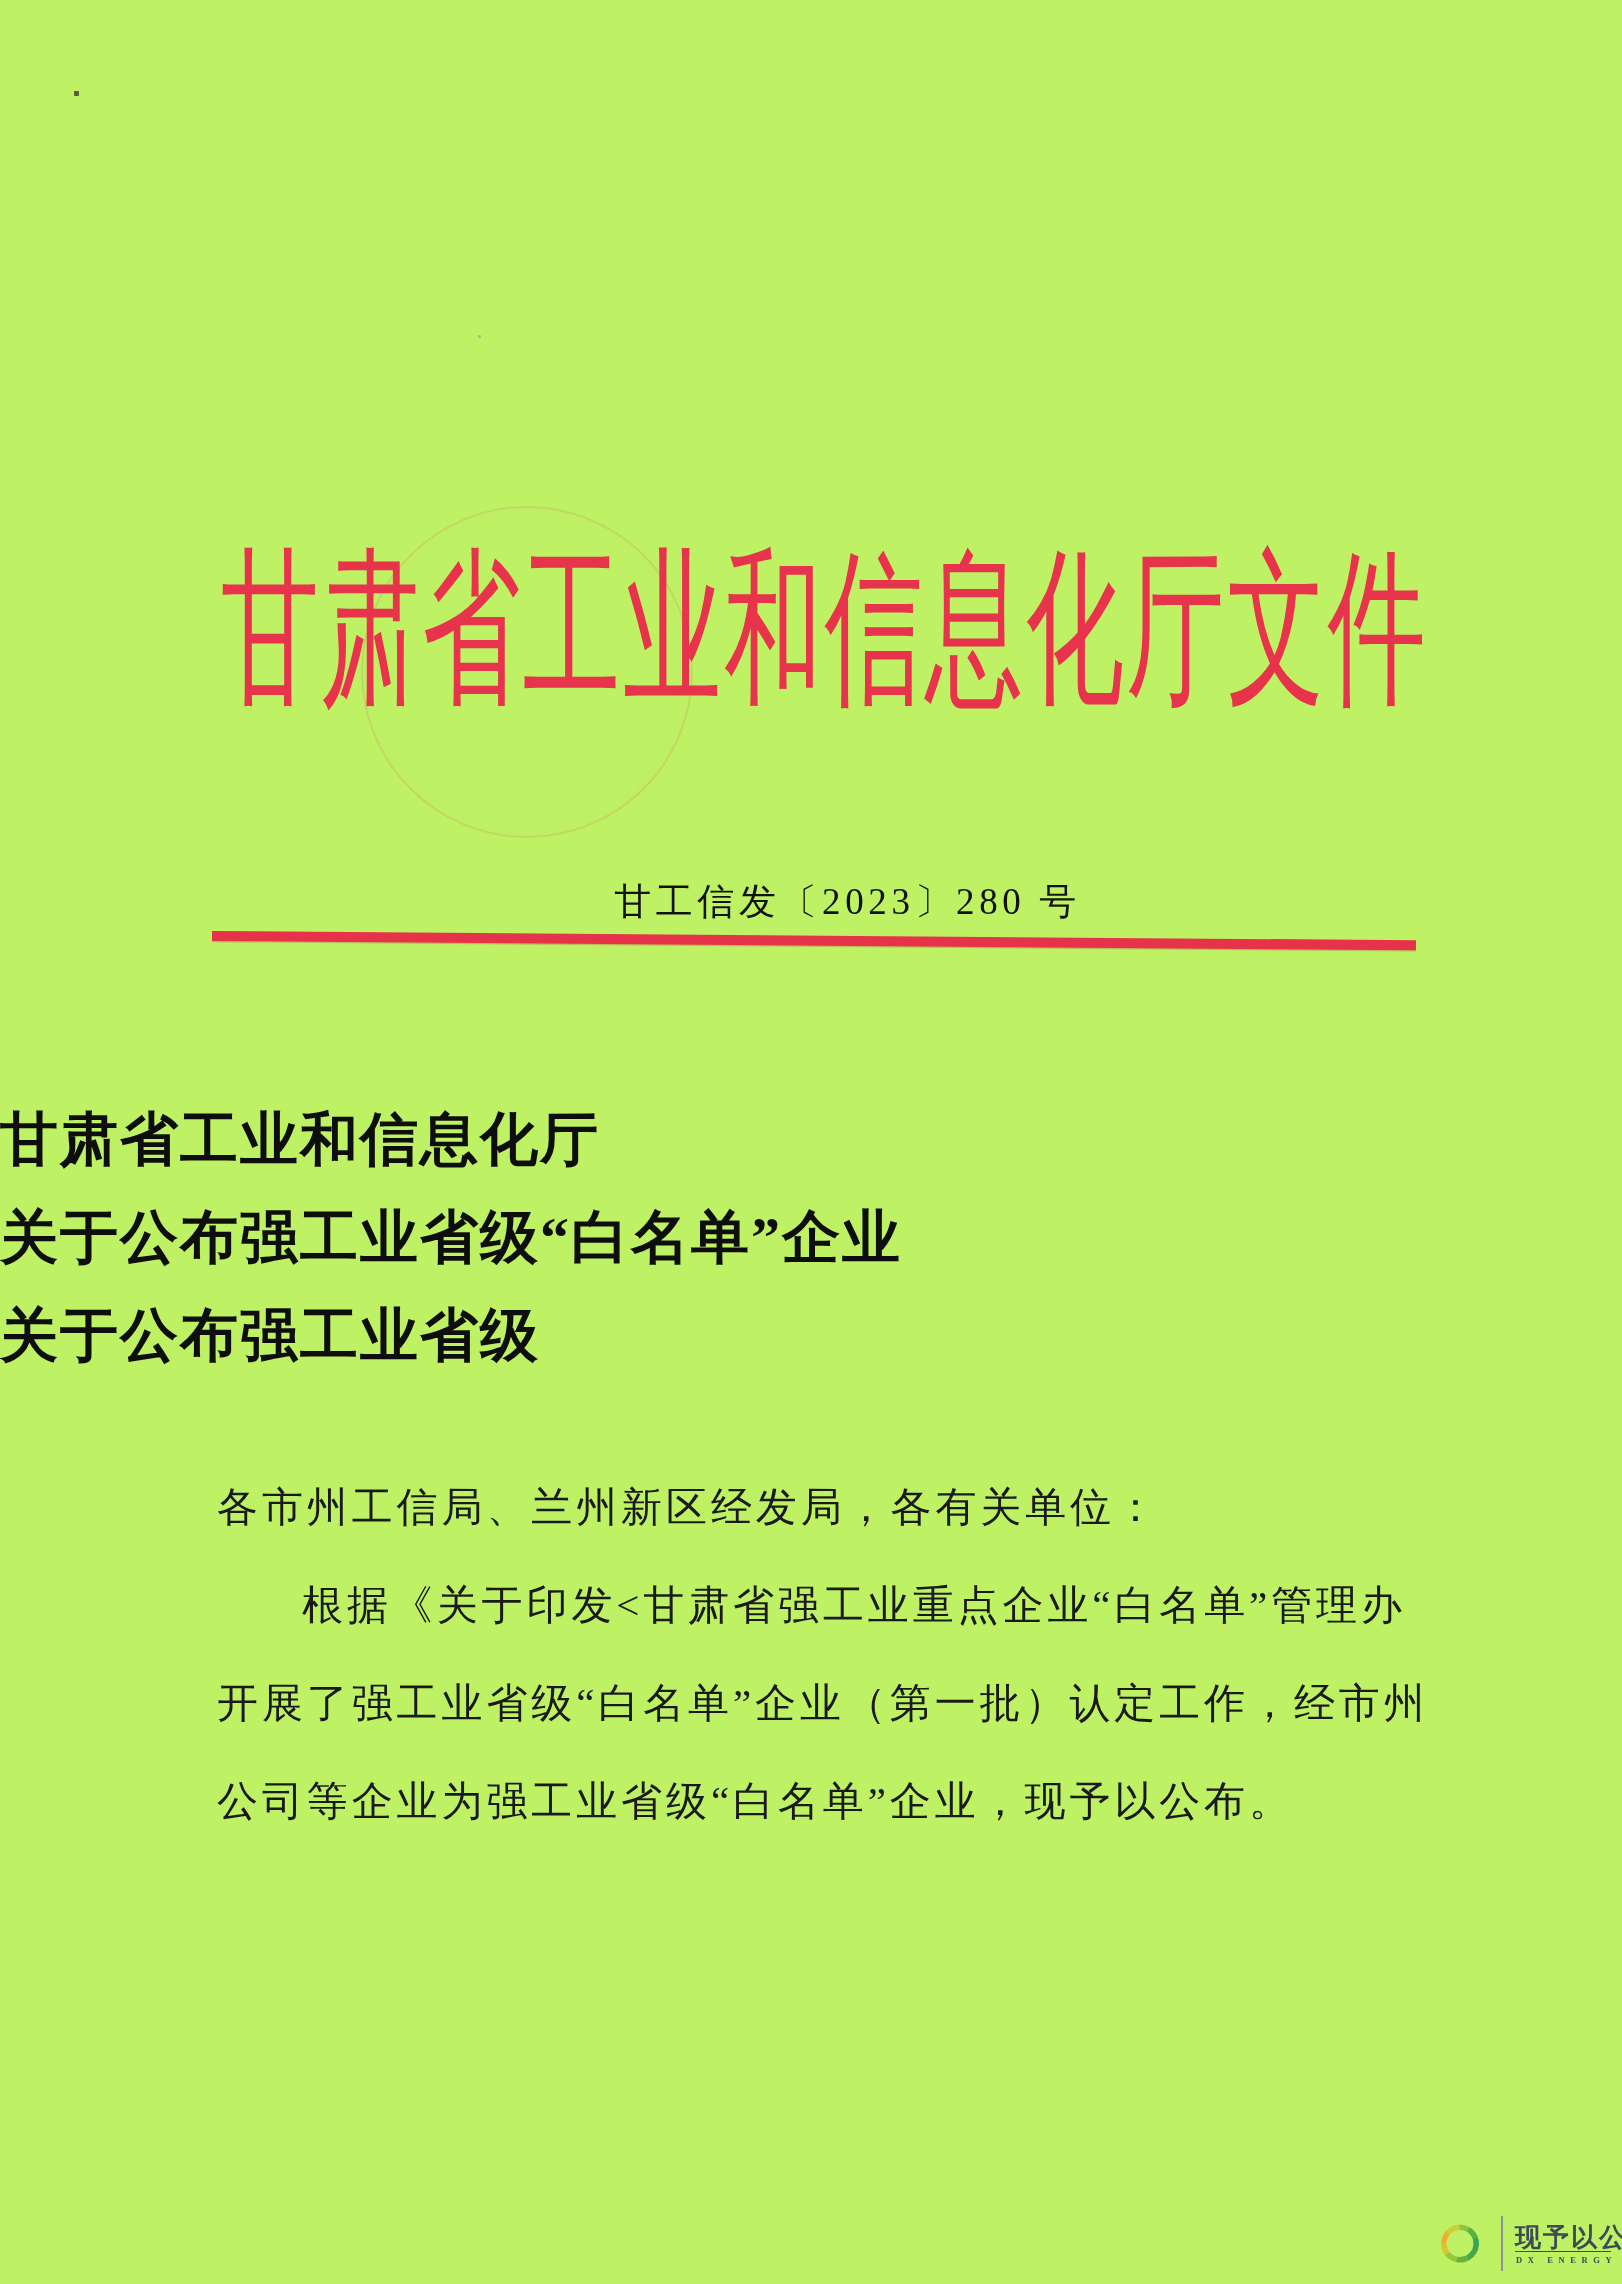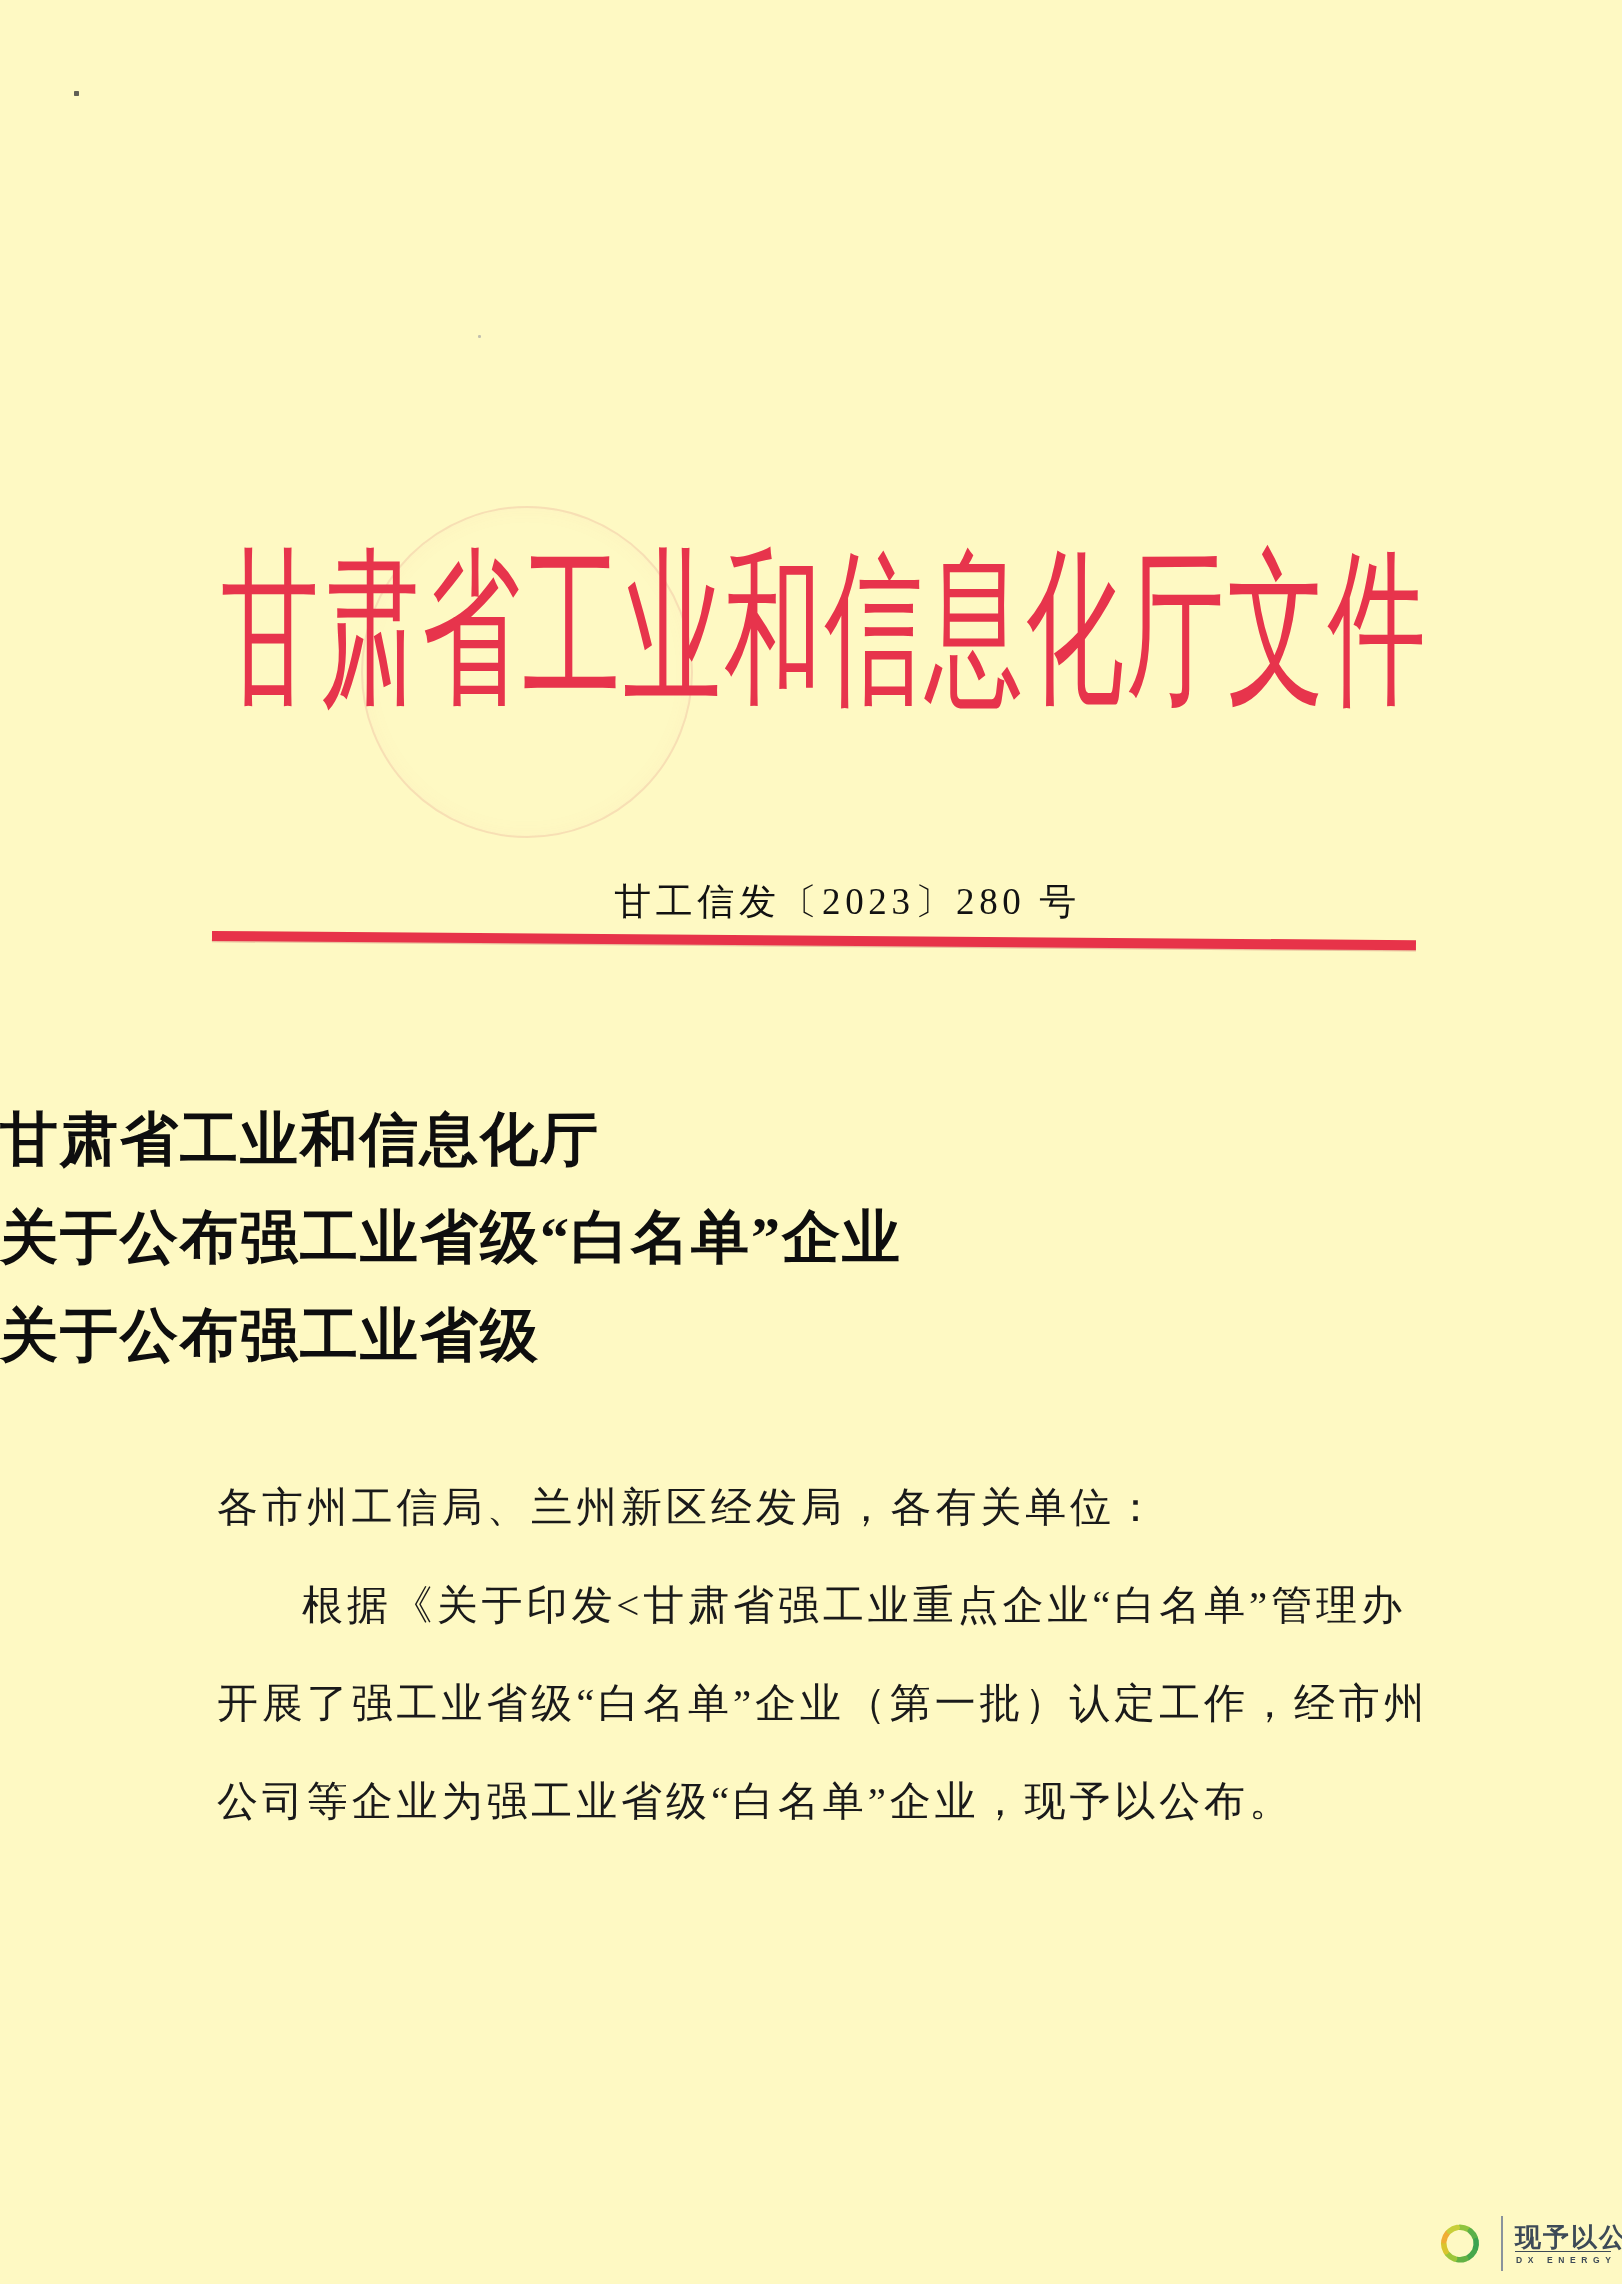--- a/index.html
+++ b/index.html
@@ -1,19 +1,19 @@
 <!DOCTYPE html>
 <html style="font-size:10.5px"><head>
 <meta charset="utf-8">
 <style>
   html,body{margin:0;padding:0;background:#e9e8ec;}
   .page{
     position:relative;
     width:1622px;height:2284px;
-    background:#fef9c3;
+    background:#bef264;
     overflow:hidden;
     font-family:"Liberation Serif","DejaVu Serif",serif;
   }
   
   .speck{position:absolute;left:74px;top:91px;width:4.6px;height:4.6px;background:#3a3a3a;border-radius:0.7px;opacity:.8;}
   .speck2{position:absolute;left:478px;top:335px;width:2.6px;height:2.6px;background:#9a9aa0;border-radius:50%;opacity:.6;}
   
   .stamp{
     position:absolute;left:361px;top:506px;width:328px;height:328px;
     border:2px solid rgba(214,84,103,.16);border-radius:50%;
@@ -105,17 +105,17 @@
       <path d="M62.5,53  A26,26 0 0 1 53,62.5" fill="none" stroke-width="9" stroke-linecap="round" stroke="#46a74c"></path>
       <path d="M48.9,64.4 A26,26 0 0 1 35.5,65.6" fill="none" stroke-width="9" stroke-linecap="round" stroke="#63b244"></path>
       <path d="M31.1,64.4 A26,26 0 0 1 20.1,56.7" fill="none" stroke-width="9" stroke-linecap="round" stroke="#9cc63a"></path>
       <path d="M17.5,53  A26,26 0 0 1 14,40" fill="none" stroke-width="9" stroke-linecap="round" stroke="#d9c52f"></path>
       <path d="M14.4,35.5 A26,26 0 0 1 20.1,23.3" fill="none" stroke-width="9" stroke-linecap="round" stroke="#f0ad33"></path>
       <path d="M23.3,20.1 A26,26 0 0 1 35.5,14.4" fill="none" stroke-width="9" stroke-linecap="round" stroke="#c8cf3a"></path>
     </svg>
     <div class="logo-divider"></div>
     <div class="logo-cn" style="color: rgb(61, 74, 87);">现予以公布</div>
     <div class="logo-underline" style="background: rgb(61, 74, 87);"></div>
-    <div class="logo-en" style="color: rgb(61, 74, 87);">DX ENERGY</div>
+    <div class="logo-en" style="color: rgb(61, 74, 87); font-family: Liberation Serif, serif;">DX ENERGY</div>
   </div>
 
 </div>
 
 
 </body></html>

